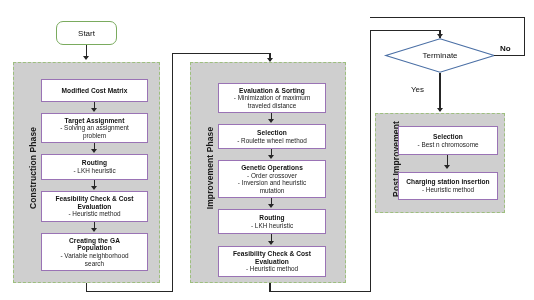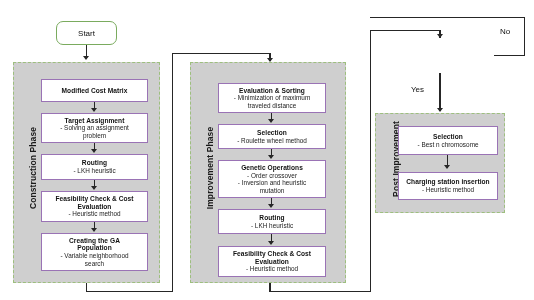--- a/index.html
+++ b/index.html
@@ -194,25 +194,31 @@
     <div class="s">- Heuristic method</div>
   </div>
 
   <div class="conn v" style="left:269.3px;top:283px;height:9px;"></div>
   <div class="conn h" style="left:269.3px;top:290.6px;width:102px;"></div>
   <div class="conn v" style="left:369.9px;top:30px;height:261px;"></div>
   <div class="conn h" style="left:369.9px;top:30px;width:71px;"></div>
   <div class="conn v" style="left:439.3px;top:30px;height:8px;"></div>
   <div class="arrow" style="left:436.7px;top:34px;"></div>
 
+  <div class="diamond-wrap" style="left:385px;top:38px;width:110px;height:35px;">
+    <svg width="110" height="35" viewBox="0 0 110 35">
+      <polygon points="55,0.8 109.2,17.5 55,34.2 0.8,17.5" fill="#ffffff" stroke="#4a6fa5" stroke-width="1.1"></polygon>
+    </svg>
+    <div class="diamond-label">Terminate</div>
+  </div>
 
   <div class="conn h" style="left:494px;top:54.8px;width:31px;"></div>
   <div class="conn v" style="left:523.6px;top:17px;height:38px;"></div>
   <div class="conn h" style="left:369.9px;top:17px;width:155px;"></div>
-  <div class="edge-label" style="left:500px;top:27px;">No</div>
+  <div class="edge-label" style="left:500px;top:44px;font-weight:bold;">No</div>
 
   <div class="conn v" style="left:439.3px;top:73px;height:38px;"></div>
   <div class="arrow" style="left:436.7px;top:108px;"></div>
   <div class="edge-label" style="left:411px;top:85px;">Yes</div>
 
   <div class="phase" style="left:375px;top:113px;width:130px;height:100px;">
     <div class="phase-label" style="left:-39px;top:40px;width:118px;">Post Improvement</div>
   </div>
 
   <div class="node" style="left:398px;top:126px;width:100px;height:29px;">

